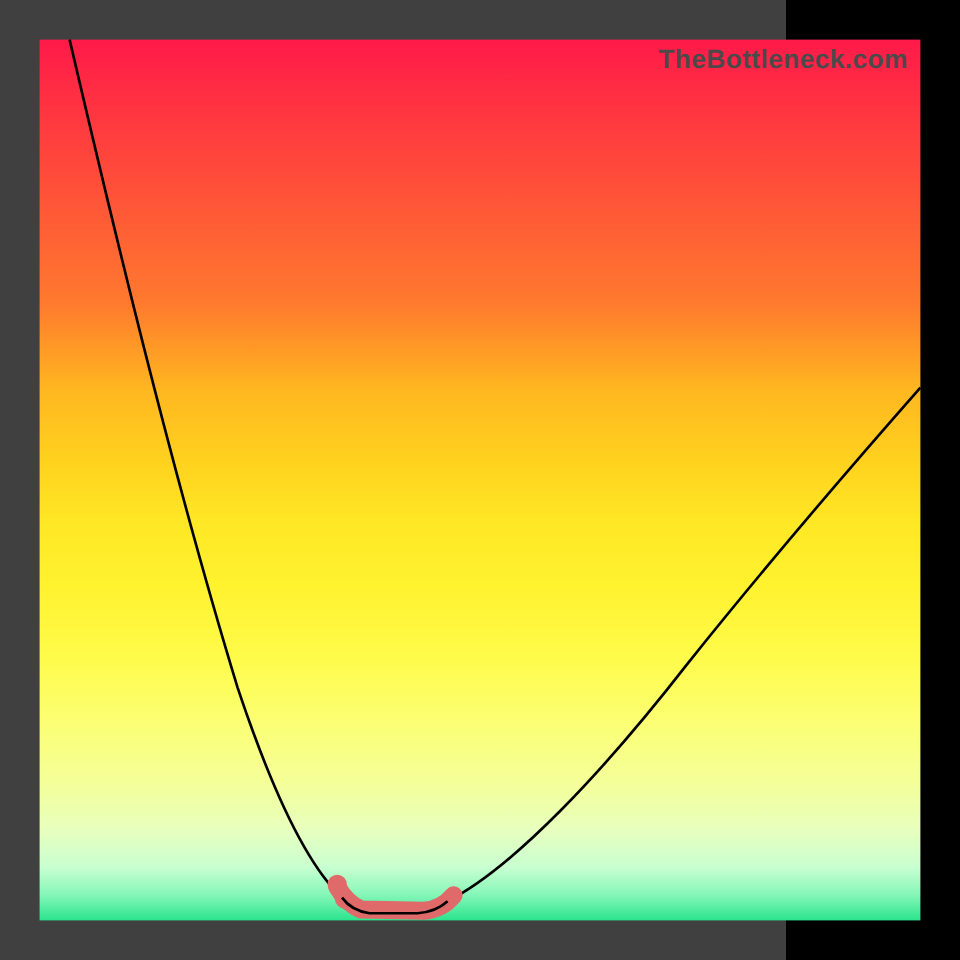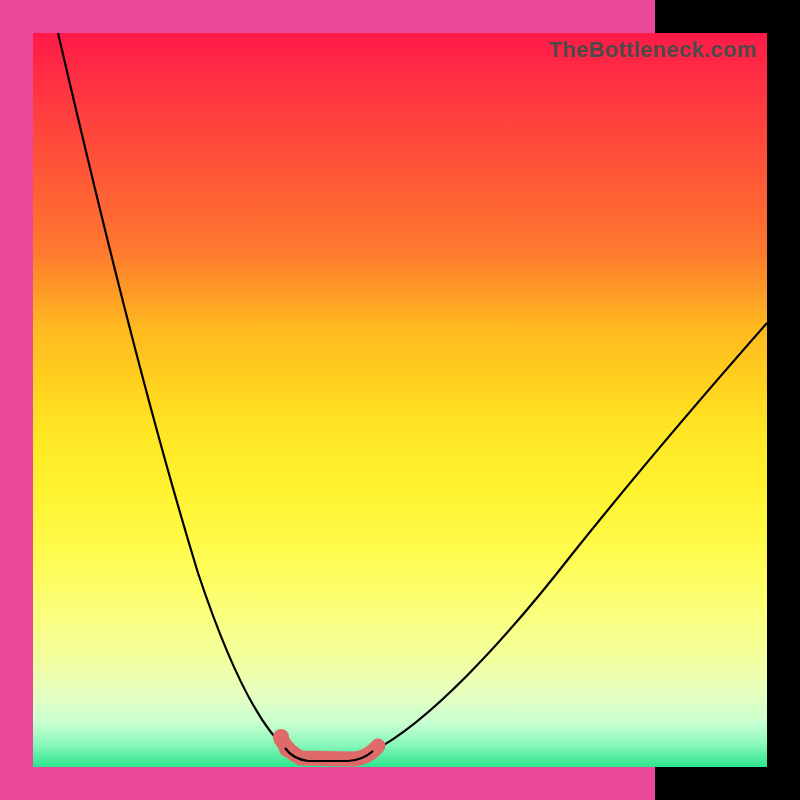--- a/index.html
+++ b/index.html
@@ -8,21 +8,21 @@
     width: 800px;
     height: 800px;
     overflow: hidden;
     background: #000;
     font-family: Arial, Helvetica, sans-serif;
   }
   .frame {
     position: relative;
     width: 655px;
     height: 800px;
-    background: #ec4899;
+    background: #404040;
   }
   .plot-area {
     position: absolute;
     left: 33px;
     top: 33px;
     width: 734px;
     height: 734px;
     
     background: linear-gradient(to bottom,
       #ff1a49 0%,

